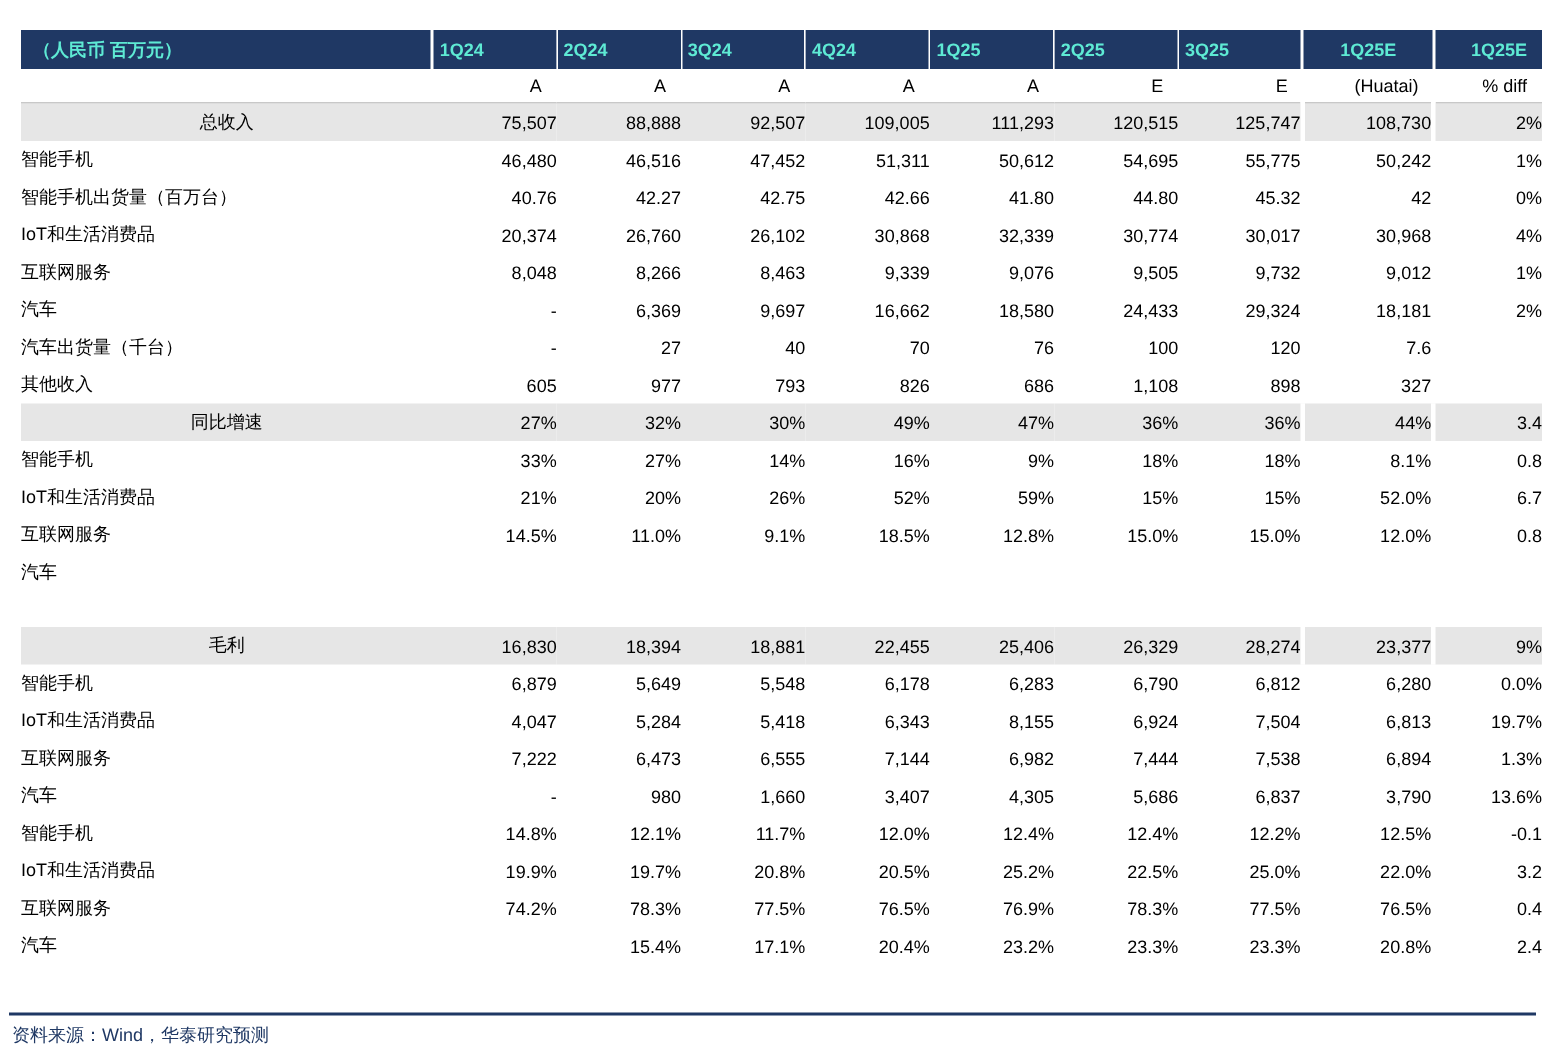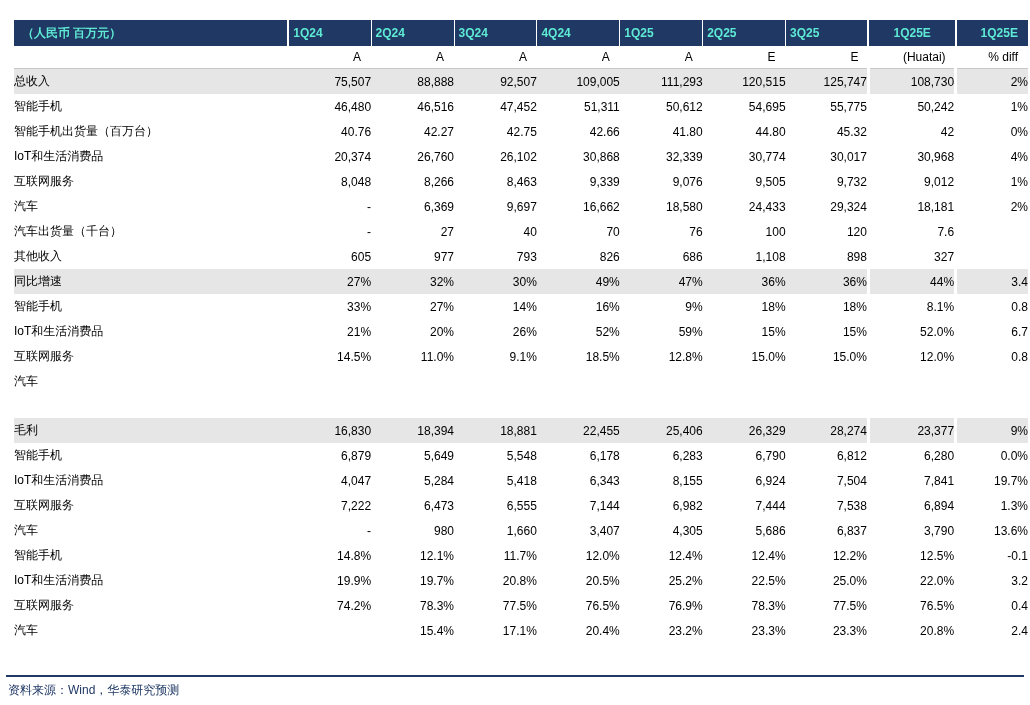--- a/index.html
+++ b/index.html
@@ -81,21 +81,21 @@
     padding-right: 10px;
     white-space: nowrap;
   }
   
   .i0 { padding-left: 8px; }
   .i1 { padding-left: 22px; }
   .ctr { text-align: center; }
   .rgt { text-align: right; padding-right: 44px; }
 
   tr.shade td { background: #e6e6e6; }
-  tr.shade td.lbl { background: #e6e6e6; }
+  tr.shade td.lbl { background: #e6e6e6; text-align: center; }
 
   
   td.eCol { }
   td.dCol { }
   tr.shade td.eCol, tr.shade td.dCol { background: #e6e6e6; }
   tr.blank td { height: 24px; }
 
   .footer {
     position: absolute;
     left: 0;
@@ -353,21 +353,21 @@
         </tr>
         <tr>
           <td class="lbl i1">IoT和生活消费品</td>
           <td class="num">4,047</td>
           <td class="num">5,284</td>
           <td class="num">5,418</td>
           <td class="num">6,343</td>
           <td class="num">8,155</td>
           <td class="num">6,924</td>
           <td class="num">7,504</td>
-          <td class="num eCol gapleft">7,841</td>
+          <td class="num eCol gapleft">6,813</td>
           <td class="num dCol gapleft">19.7%</td>
         </tr>
         <tr>
           <td class="lbl i1">互联网服务</td>
           <td class="num">7,222</td>
           <td class="num">6,473</td>
           <td class="num">6,555</td>
           <td class="num">7,144</td>
           <td class="num">6,982</td>
           <td class="num">7,444</td>

